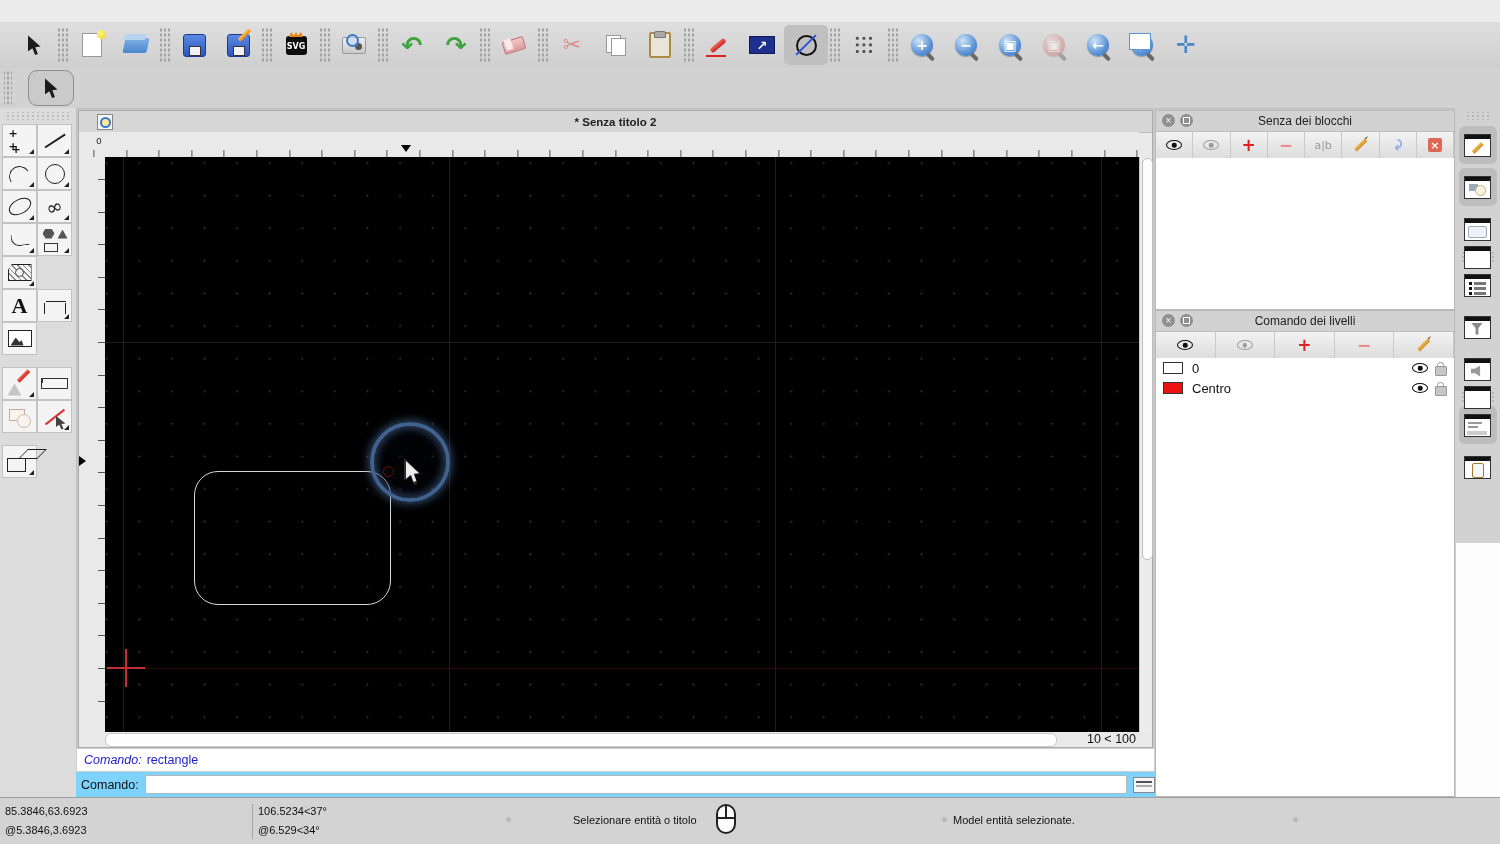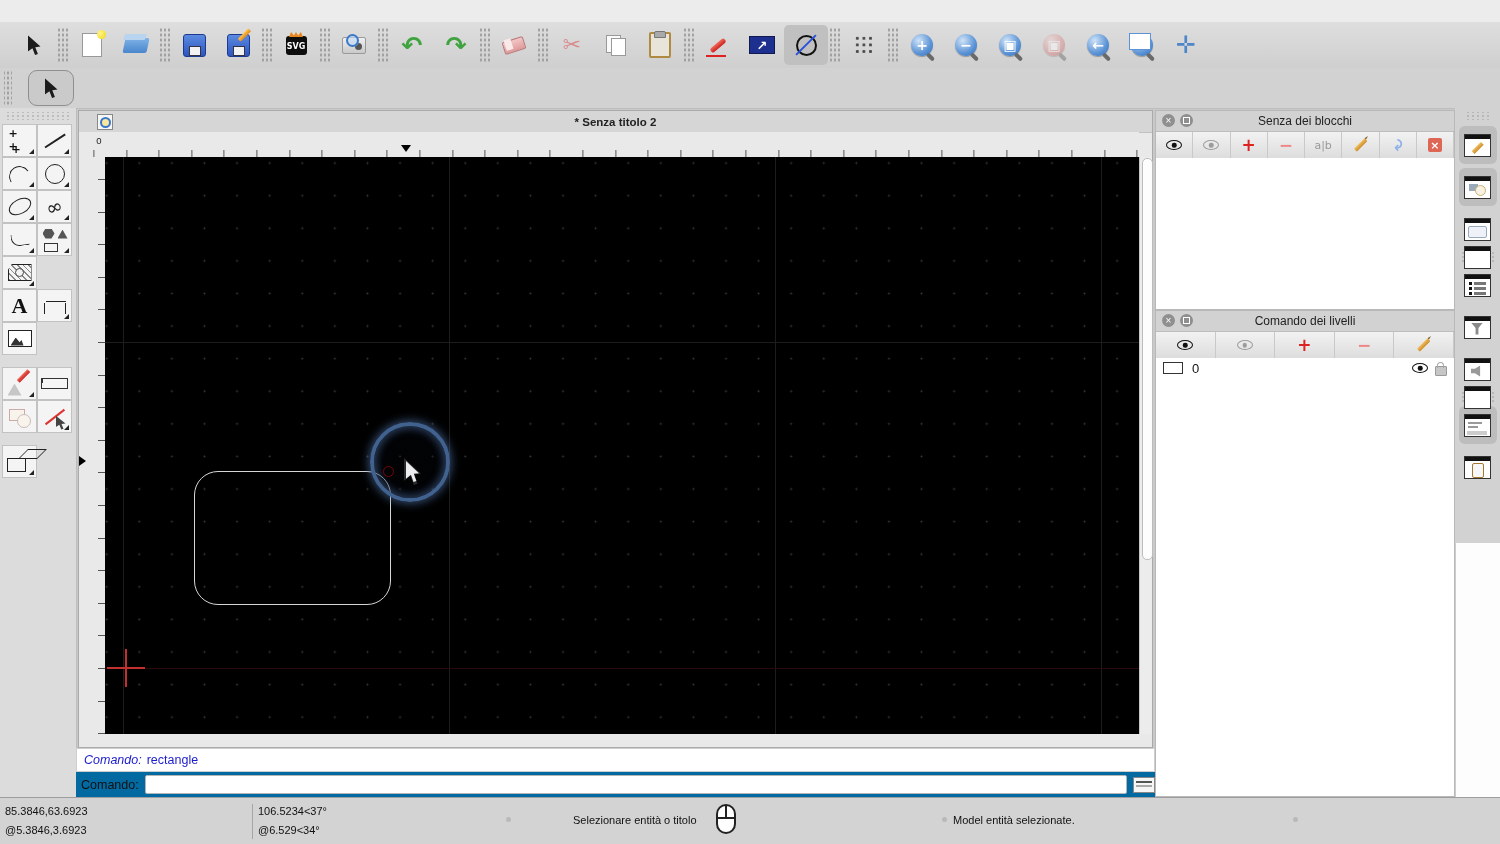--- a/index.html
+++ b/index.html
@@ -144,21 +144,21 @@
   .cur-back{position:absolute;left:299px;top:301px;width:17px;height:27px;background:#2b2b2b;
       clip-path:polygon(0 0,0 84%,38% 66%,58% 100%,80% 95%,60% 61%,100% 58%);}
   .cur-front{position:absolute;left:301px;top:304px;width:13px;height:21px;background:#ededed;
       clip-path:polygon(0 0,0 84%,38% 66%,58% 100%,80% 95%,60% 61%,100% 58%);}
   .vscroll{position:absolute;right:0;top:46px;width:13px;height:577px;background:#ececec;border-left:1px solid #c6c6c6;box-sizing:border-box;}
   .vthumb{position:absolute;left:1.5px;top:1px;width:9px;height:400px;background:#fdfdfd;border:1px solid #bdbdbd;border-radius:5px;}
   .bstrip{position:absolute;left:0;right:0;bottom:0;height:15px;background:#e9e9e9;}
   .hthumb{position:absolute;left:26px;top:1px;width:950px;height:12px;background:#fdfdfd;border:1px solid #cacaca;border-radius:6px;}
   .gridstatus{position:absolute;right:16px;top:0;font-size:12.5px;color:#111;}
   
-  .cmddock{position:absolute;left:76px;top:748px;width:1079px;height:49px;background:#0369a1;}
+  .cmddock{position:absolute;left:76px;top:748px;width:1079px;height:49px;background:#7dd3fc;}
   .cmdhist{position:absolute;left:0;top:0;right:0;height:24px;background:#fff;border:1px solid #cfcfcf;box-sizing:border-box;
       font-size:12.5px;color:#1c1ccf;display:flex;align-items:center;padding-left:7px;}
   .cmdhist .lbl{font-style:italic;margin-right:5px;}
   .cmdrow{position:absolute;left:0;top:24px;right:0;height:25px;display:flex;align-items:center;}
   .cmdrow .plabel{font-size:12.5px;margin-left:5px;color:#111;}
   .cmdinput{margin-left:6px;width:982px;height:17px;border:1px solid #b5b5b5;border-radius:2px;background:#fff;
       font-size:12px;padding:0 4px;outline:none;font-family:"Liberation Sans",sans-serif;}
   .cmdbtn{margin-left:6px;width:20px;height:14px;border:1px solid #888;background:#f6f6f6;position:relative;}
   .cmdbtn::after{content:"";position:absolute;left:2px;top:3px;right:2px;height:2px;background:#555;box-shadow:0 4px 0 #aaa;}
   
@@ -580,20 +580,24 @@
       <div class="snapdot"></div>
       <div class="cursor-ring"></div>
       <div class="cur-back"></div>
       <div class="cur-front"></div>
     </div>
 
     <div class="vscroll">
       <div class="vthumb"></div>
     </div>
 
+    <div class="bstrip">
+      <div class="hthumb"></div>
+      <div class="gridstatus">10 &lt; 100</div>
+    </div>
   </div>
 
   <div class="cmddock">
     <div class="cmdhist">
       <span class="lbl">Comando:</span>
       <span>rectangle</span>
     </div>
     <div class="cmdrow">
       <span class="plabel">Comando:</span>
       <input class="cmdinput" value="" style="">
@@ -661,20 +665,31 @@
         </div>
         <div class="ptool">
           <span class="pencil-sm"></span>
         </div>
       </div>
     <div class="plist">
 
     <div class="prow">
           <span class="swatch" style="background: rgb(255, 255, 255);"></span>
           <span class="lname">0</span>
+          <span class="rowicons">
+            <span class="rowpen">
+              <span class="pencil-sm"></span>
+            </span>
+            <span class="eye"></span>
+            <span class="lock"></span>
+          </span>
+        </div>
+        <div class="prow">
+          <span class="swatch" style="background: rgb(238, 17, 17);"></span>
+          <span class="lname">Centro</span>
           <span class="rowicons">
             <span class="rowpen">
               <span class="pencil-sm"></span>
             </span>
             <span class="eye"></span>
             <span class="lock"></span>
           </span>
         </div>
       </div>
   </div>

